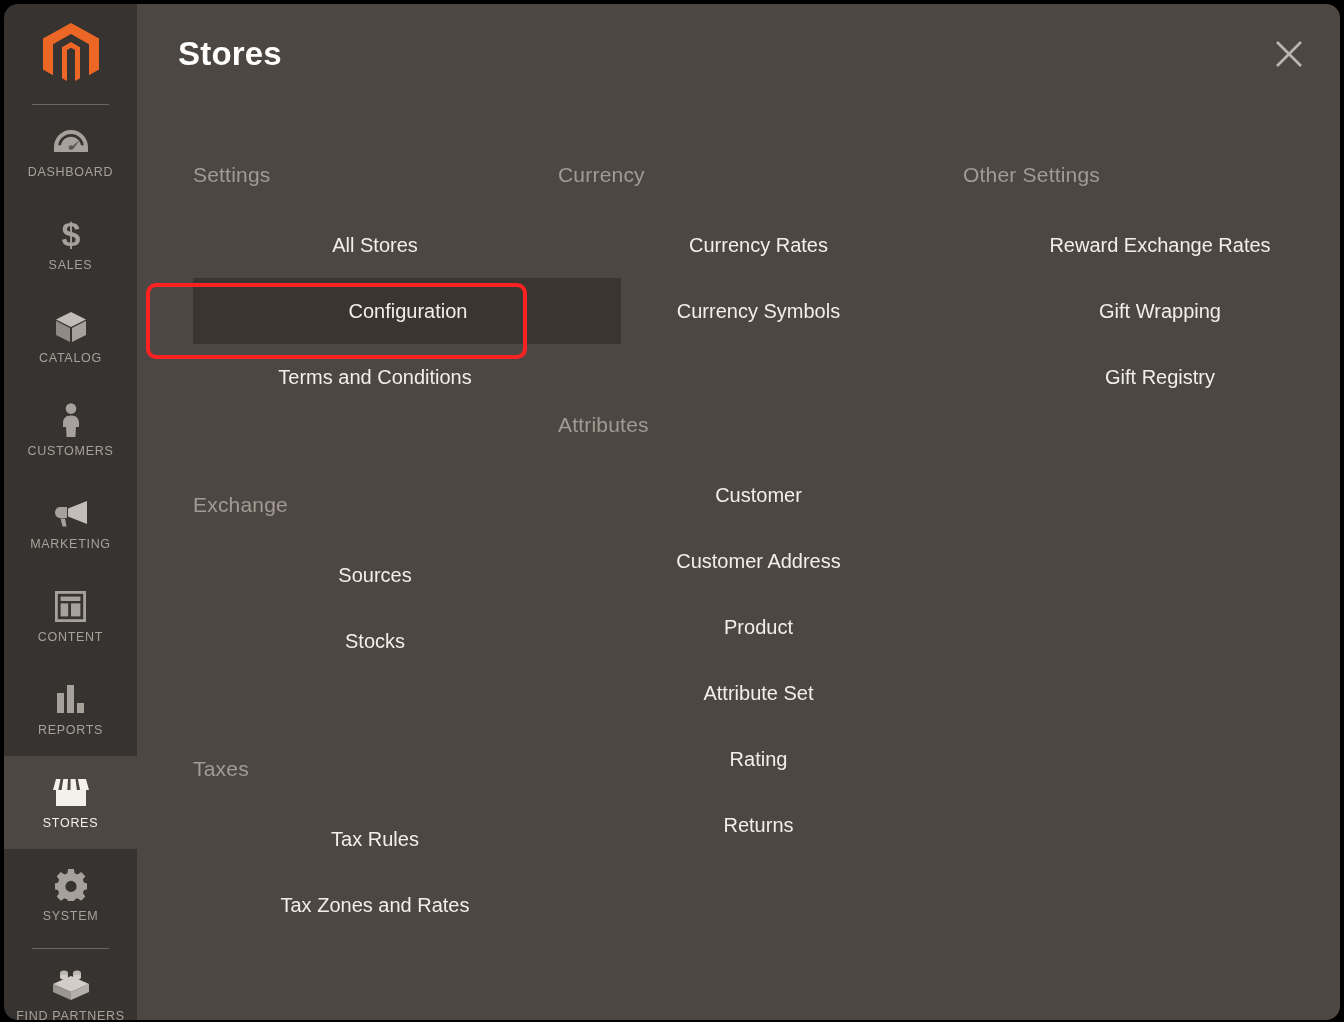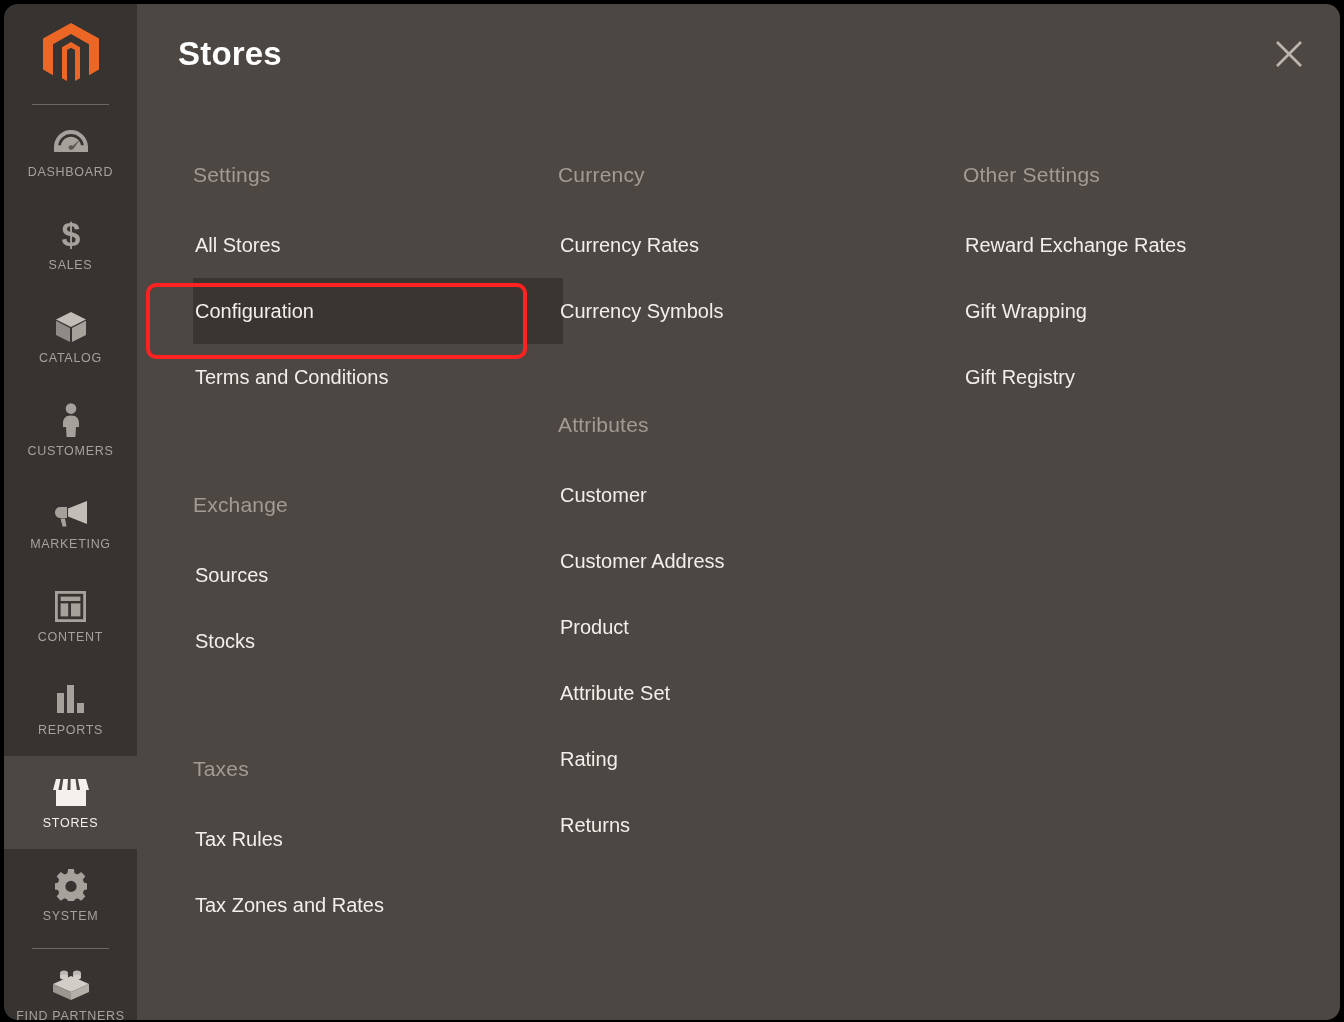--- a/index.html
+++ b/index.html
@@ -144,24 +144,25 @@
   .group-items { margin-top: 12px; }
 
   .menu-item {
     font-size: 20px;
     color: #f2eeea;
     height: 66px;
     line-height: 66px;
     padding-left: 2px;
     cursor: pointer;
     white-space: nowrap;
+    text-align: center;
   }
   .menu-item.highlighted {
     background: #3b3531;
-    width: 370px;
+    width: 428px;
     padding-left: 2px;
   }
 
   .spacer-lg { height: 70px; }
   .spacer-md { height: 56px; }
 
   
   #annotation {
     position: absolute;
     left: 146px;

